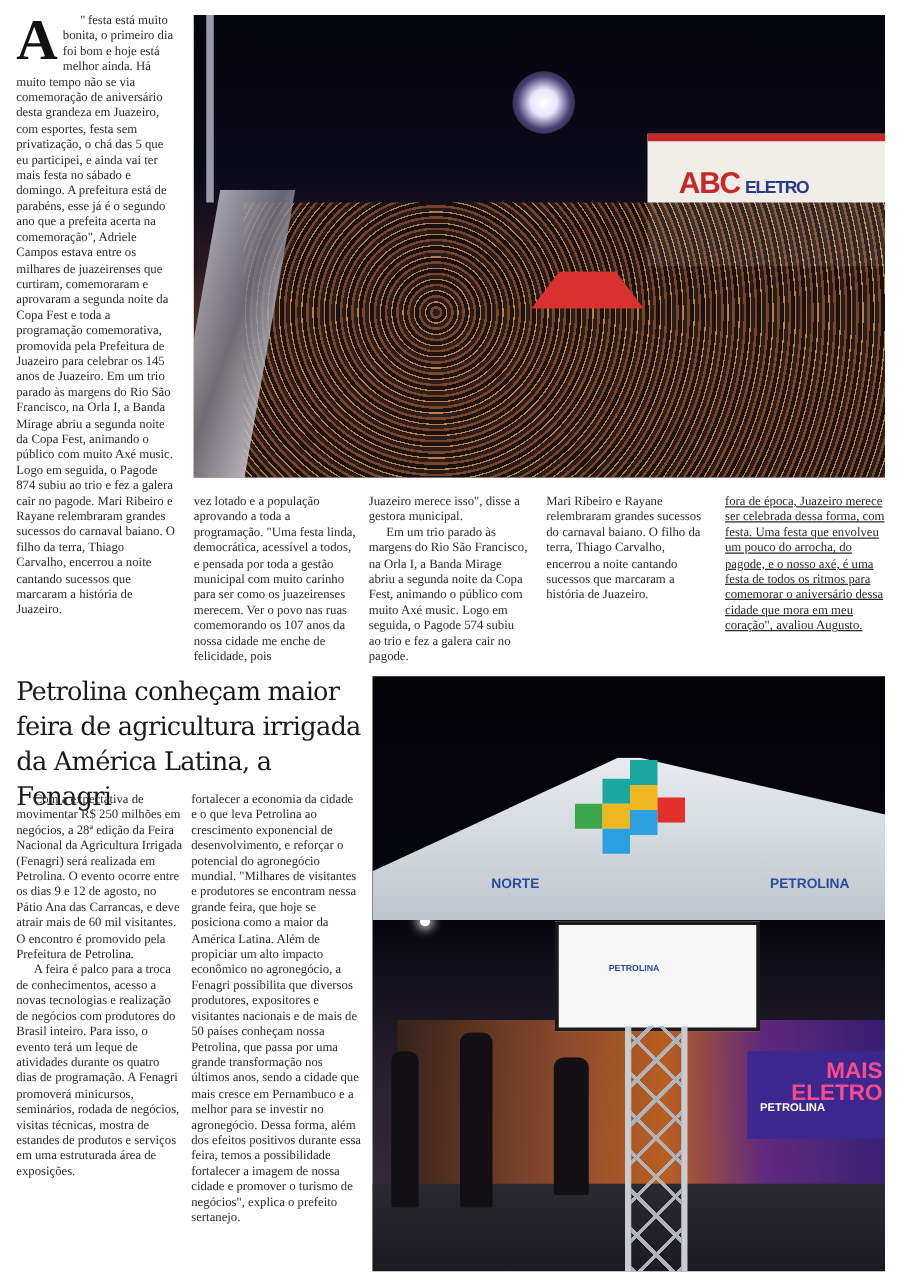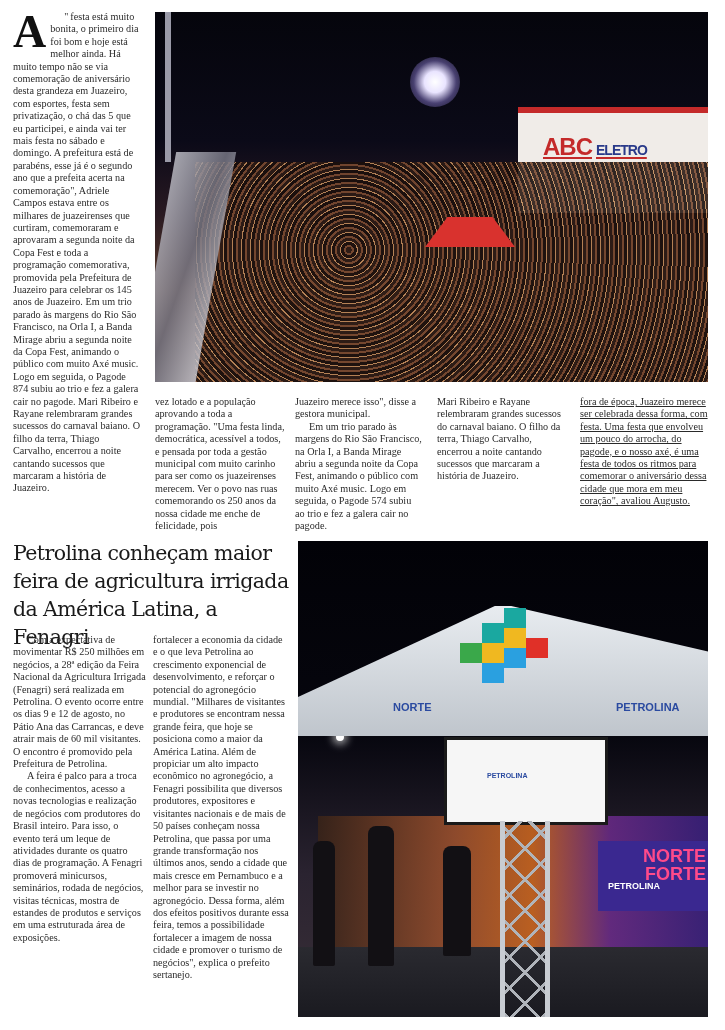--- a/index.html
+++ b/index.html
@@ -13,21 +13,21 @@
 
   #photo-crowd { position: absolute; left: 155px; top: 12px; width: 553px; height: 370px; overflow: hidden;
     background: linear-gradient(180deg, #05050c 0%, #0b0a18 35%, #2a1a22 55%, #5a3a2a 75%, #3a2620 100%); }
   #photo-crowd .glow { position: absolute; left: 255px; top: 45px; width: 50px; height: 50px; border-radius: 50%;
     background: radial-gradient(circle, #ffffff 0%, #e9e4ff 30%, rgba(170,150,255,0.4) 60%, rgba(0,0,0,0) 100%); }
   #photo-crowd .crowd { position: absolute; left: 40px; top: 150px; right: 0; bottom: 0;
     background: repeating-radial-gradient(circle at 30% 40%, #2b1a14 0 3px, #7a4a30 3px 5px, #1a0f0c 5px 8px, #c08a5a 8px 9px); opacity: 0.9; }
   #photo-crowd .store { position: absolute; right: 0; top: 95px; width: 190px; height: 100px;
     background: #f0ece8; border-top: 6px solid #c42a2a; }
   #photo-crowd .store-sign { position: absolute; left: 25px; top: 20px; font-family: "Liberation Sans", sans-serif;
-    font-weight: bold; font-size: 24px; color: #c42a2a; letter-spacing: -1px; text-decoration: underline; }
+    font-weight: bold; font-size: 24px; color: #c42a2a; letter-spacing: -1px; }
   #photo-crowd .store-sign span { font-size: 14px; color: #2a3a8a; margin-left: 4px; }
   #photo-crowd .tent { position: absolute; left: 270px; top: 205px; width: 90px; height: 30px;
     background: #d9322e; clip-path: polygon(25% 0, 75% 0, 100% 100%, 0 100%); }
   #photo-crowd .rail { position: absolute; left: 0; top: 140px; width: 60px; height: 240px;
     background: linear-gradient(100deg, #c8c8d0, #7a7a88, #d8d8e0); opacity: 0.8; transform: skewX(-10deg); }
   #photo-crowd .pole { position: absolute; left: 10px; top: 0; width: 6px; height: 150px; background: #9a9aa8; }
 
   #headline { position: absolute; left: 13px; top: 539px; width: 280px; margin: 0;
     font-family: "DejaVu Serif", serif; font-weight: normal; font-size: 20.5px; line-height: 28px;
     color: #1a1a1a; letter-spacing: -0.6px; }
@@ -62,21 +62,21 @@
     background: linear-gradient(180deg, #2a2a30, #1a1a20); }
 </style>
 </head>
 <body>
 
 <div class="col" style="left:13px; top:11px; width:128px;">
   <p><span class="openquote">"</span><span class="dropcap">A</span><span>festa está muito bonita, o primeiro dia foi bom e hoje está melhor ainda. Há muito tempo não se via comemoração de aniversário desta grandeza em Juazeiro, com esportes, festa sem privatização, o chá das 5 que eu participei, e ainda vai ter mais festa no sábado e domingo. A prefeitura está de parabéns, esse já é o segundo ano que a prefeita acerta na comemoração", Adriele Campos estava entre os milhares de juazeirenses que curtiram, comemoraram e aprovaram a segunda noite da Copa Fest e toda a programação comemorativa, promovida pela Prefeitura de Juazeiro para celebrar os 145 anos de Juazeiro. Em um trio parado às margens do Rio São Francisco, na Orla I, a Banda Mirage abriu a segunda noite da Copa Fest, animando o público com muito Axé music. Logo em seguida, o Pagode 874 subiu ao trio e fez a galera cair no pagode. Mari Ribeiro e Rayane relembraram grandes sucessos do carnaval baiano. O filho da terra, Thiago Carvalho, encerrou a noite cantando sucessos que marcaram a história de Juazeiro.</span></p>
 </div>
 
 <div class="col" style="left:155px; top:396px; width:130px;">
-  <p>vez lotado e a população aprovando a toda a programação. "Uma festa linda, democrática, acessível a todos, e pensada por toda a gestão municipal com muito carinho para ser como os juazeirenses merecem. Ver o povo nas ruas comemorando os 250 anos da nossa cidade me enche de felicidade, pois</p>
+  <p>vez lotado e a população aprovando a toda a programação. "Uma festa linda, democrática, acessível a todos, e pensada por toda a gestão municipal com muito carinho para ser como os juazeirenses merecem. Ver o povo nas ruas comemorando os 107 anos da nossa cidade me enche de felicidade, pois</p>
 </div>
 
 <div class="col" style="left:295px; top:396px; width:128px;">
   <p>Juazeiro merece isso", disse a gestora municipal.</p>
   <p class="indent">Em um trio parado às margens do Rio São Francisco, na Orla I, a Banda Mirage abriu a segunda noite da Copa Fest, animando o público com muito Axé music. Logo em seguida, o Pagode 574 subiu ao trio e fez a galera cair no pagode.</p>
 </div>
 
 <div class="col" style="left:437px; top:396px; width:128px;">
   <p>Mari Ribeiro e Rayane relembraram grandes sucessos do carnaval baiano. O filho da terra, Thiago Carvalho, encerrou a noite cantando sucessos que marcaram a história de Juazeiro.</p>
 </div>
@@ -119,21 +119,21 @@
     <div class="blk" style="left:22px; top:60px; background:#2aa0e0;"></div>
     <div class="blk" style="left:44px; top:5px; background:#1aa8a0;"></div>
     <div class="blk" style="left:44px; top:25px; background:#f0b820;"></div>
     <div class="blk" style="left:44px; top:45px; background:#2aa0e0;"></div>
     <div class="blk" style="left:66px; top:35px; background:#e03028;"></div>
   </div>
   <div class="roof-label" style="left:95px; top:160px;">NORTE</div>
   <div class="roof-label" style="left:318px; top:160px;">PETROLINA</div>
   <div class="interior"></div>
   <div class="banner">
-    <div class="banner-big">NORTE FORTE</div>
+    <div class="banner-big">MAIS ELETRO</div>
     <div class="banner-text">PETROLINA</div>
   </div>
   <div class="floor"></div>
   <div class="person" style="left:15px; top:300px; width:22px; height:125px;"></div>
   <div class="person" style="left:70px; top:285px; width:26px; height:140px;"></div>
   <div class="person" style="left:145px; top:305px; width:28px; height:110px;"></div>
   <div class="screen">
     <div class="screen-text">PETROLINA</div>
   </div>
   <div class="truss"></div>

